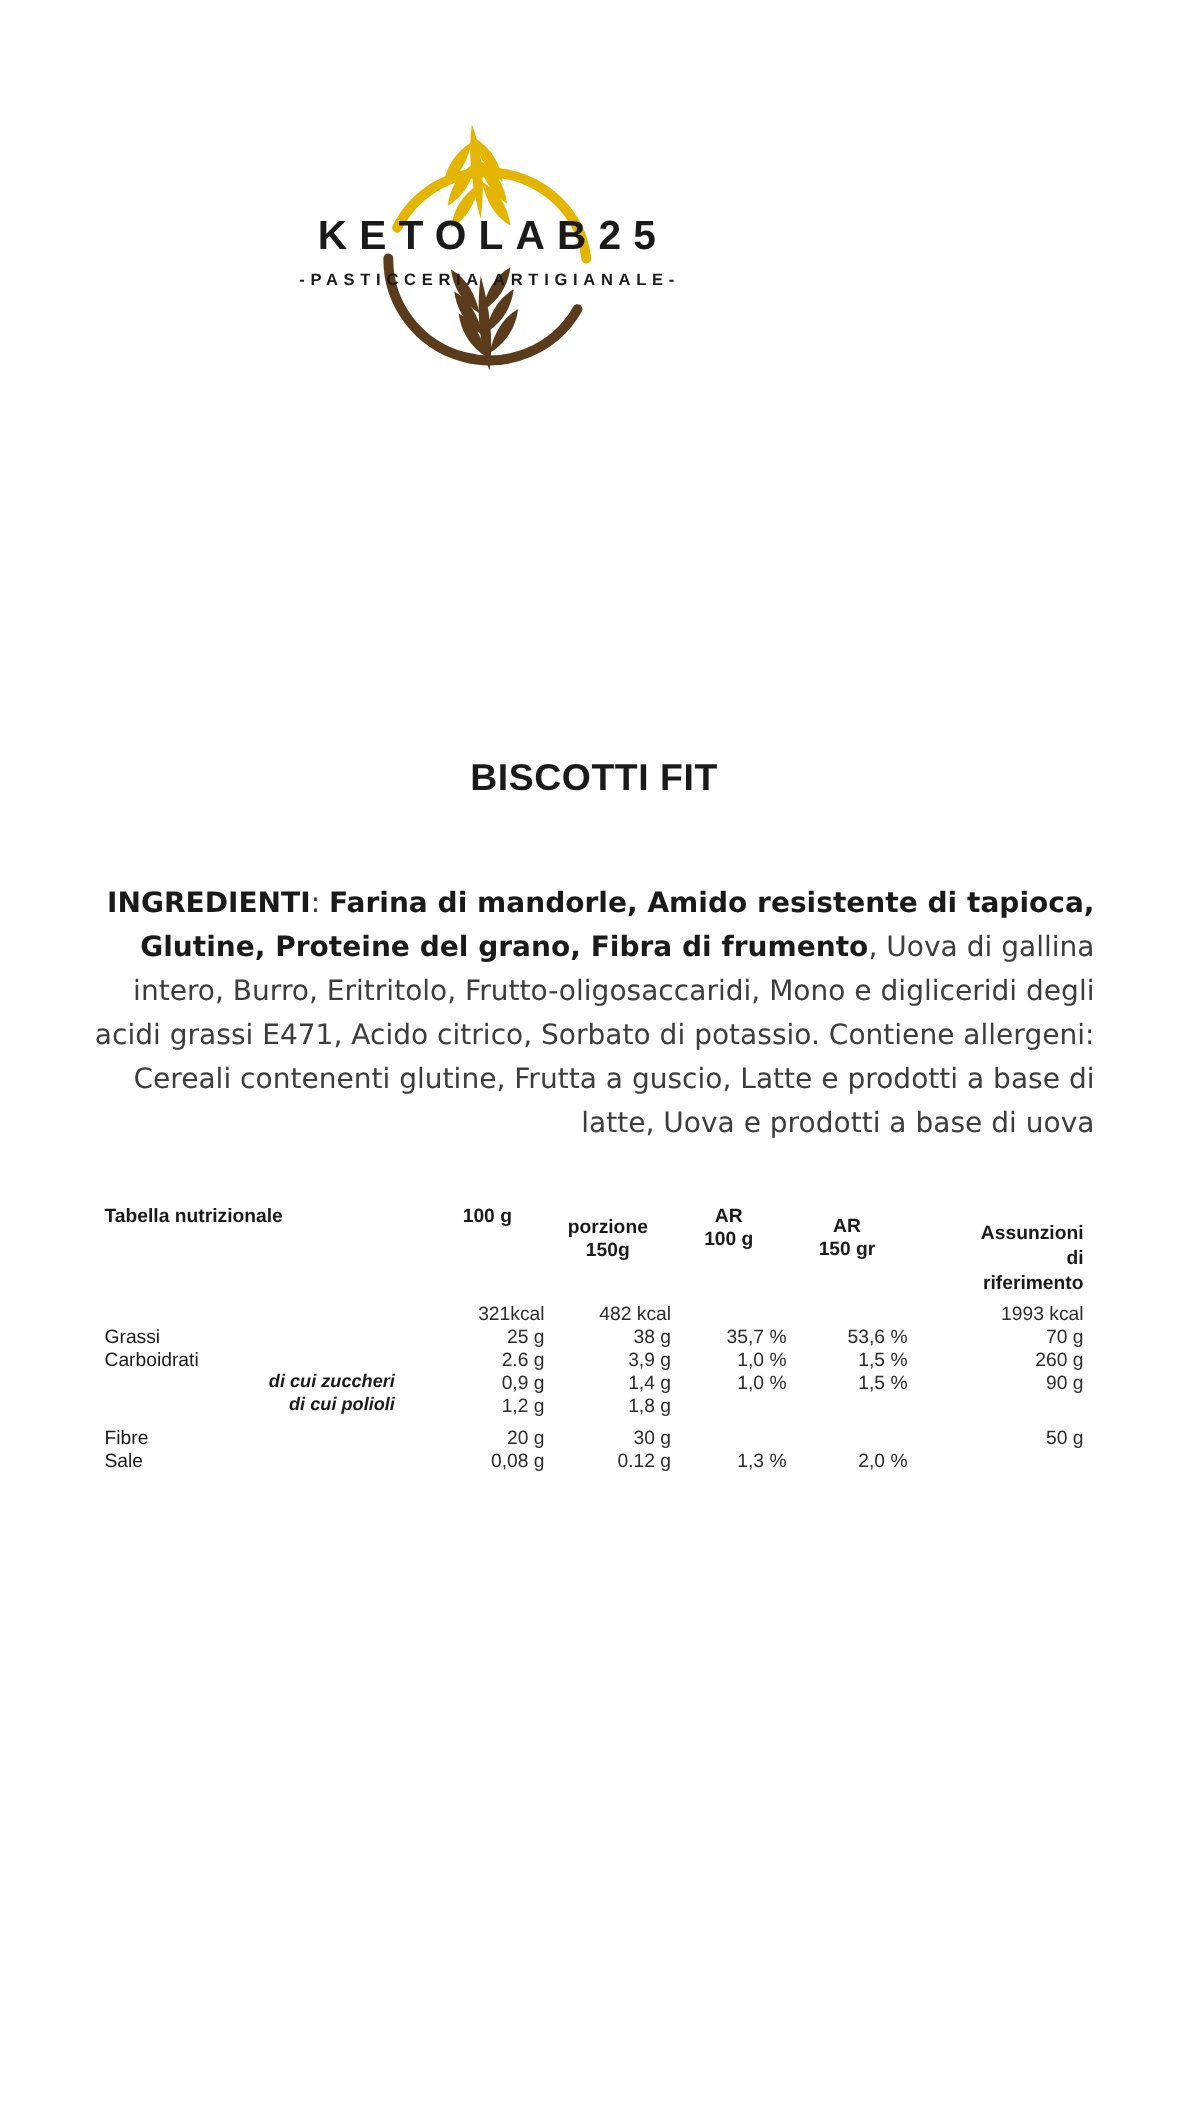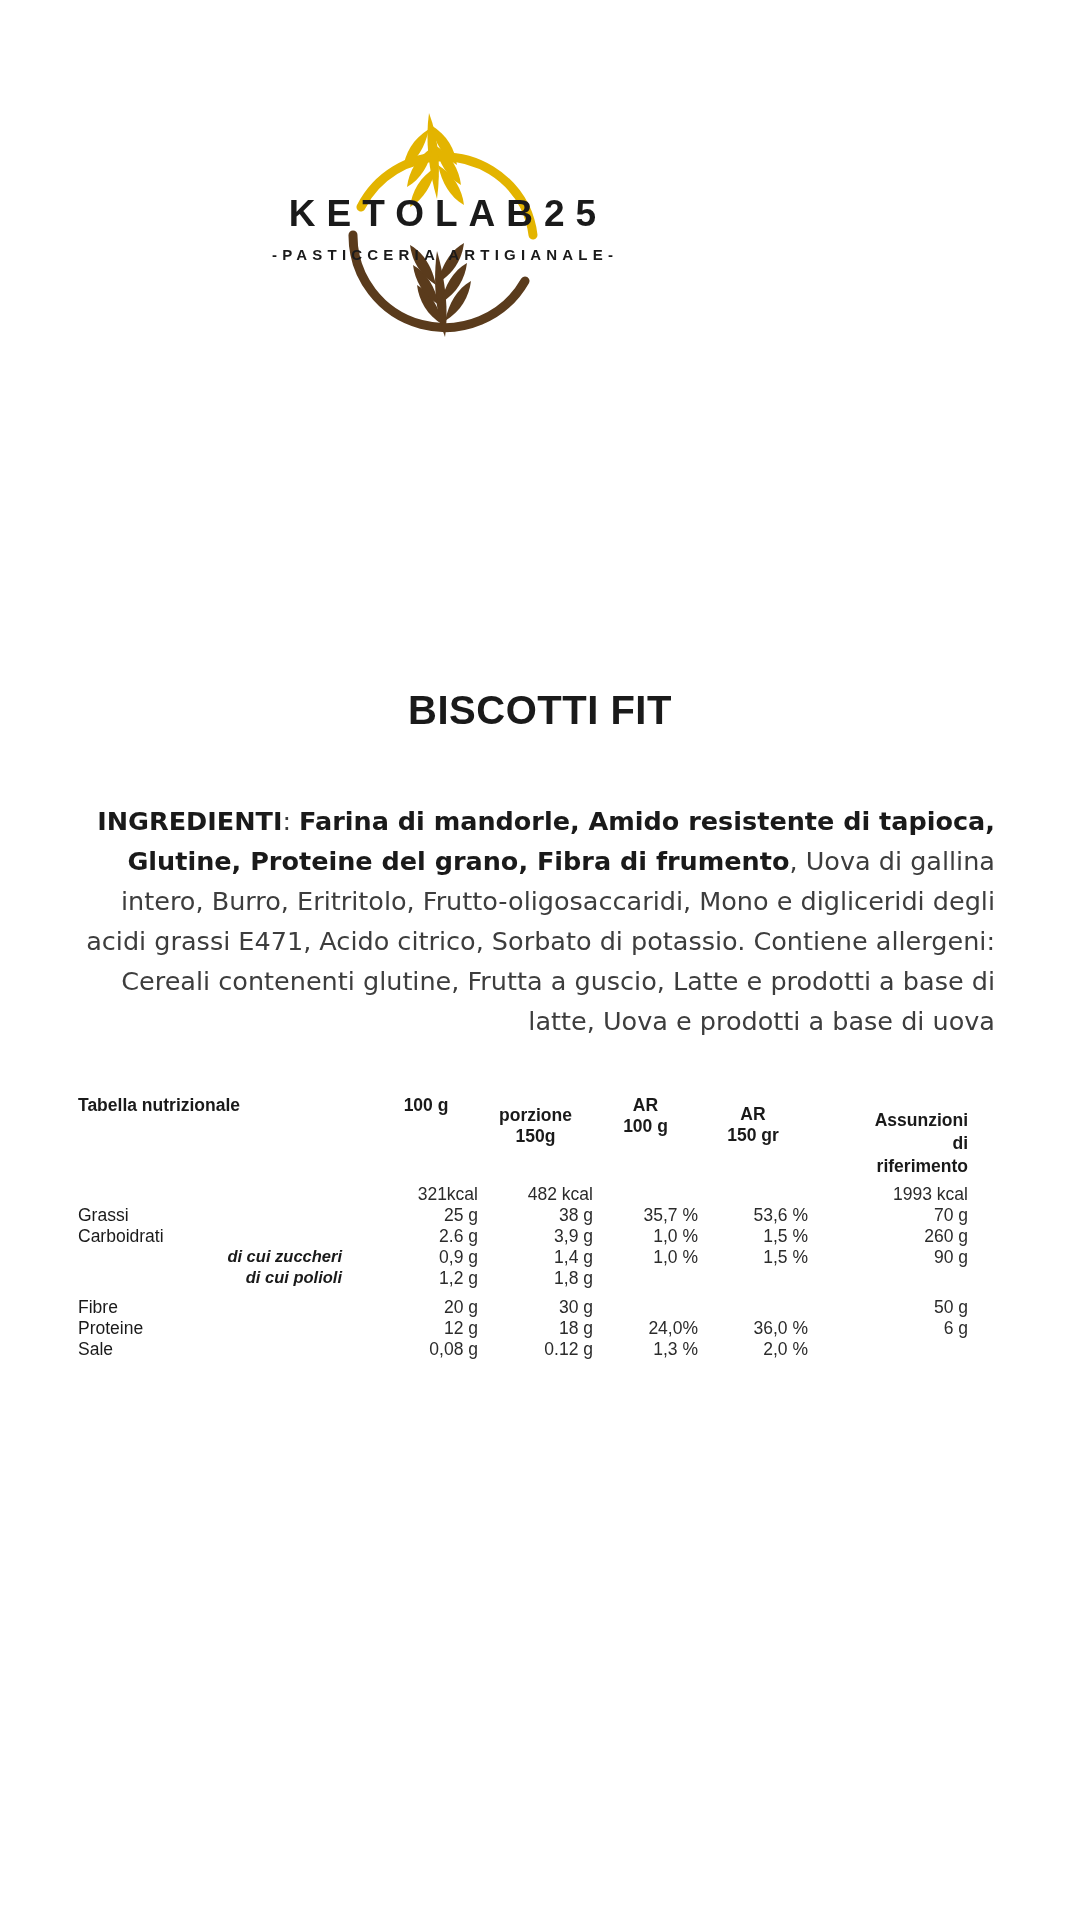--- a/index.html
+++ b/index.html
@@ -57,21 +57,21 @@
 
   
   .product-title {
     position: absolute;
     top: 688px;
     left: 0;
     width: 1080px;
     text-align: center;
     font-family: "Liberation Sans", sans-serif;
     font-weight: bold;
-    font-size: 40px;
+    font-size: 34px;
     letter-spacing: 0.5px;
     color: #1a1a1a;
   }
 
   
   .ingredients {
     position: absolute;
     top: 775px;
     left: 85px;
     width: 910px;
@@ -87,21 +87,21 @@
   }
   .ingredients .bold {
     font-weight: bold;
     color: #1a1a1a;
   }
 
   
   .nut-table {
     position: absolute;
     top: 1095px;
-    left: 78px;
+    left: 95px;
     width: 890px;
     font-family: "Liberation Sans", sans-serif;
     font-size: 17px;
     color: #2b2b2b;
   }
   .nut-table table {
     width: 100%;
     border-collapse: collapse;
   }
   .nut-table td, .nut-table th {
@@ -291,28 +291,20 @@
 
       <tr>
         <td class="rlabel">Fibre</td>
         <td class="val v-100">20 g</td>
         <td class="val v-porz">30 g</td>
         <td class="val v-ar100"></td>
         <td class="val v-ar150"></td>
         <td class="val v-rif">50 g</td>
       </tr>
 
-      <tr>
-        <td class="rlabel">Proteine</td>
-        <td class="val v-100">12 g</td>
-        <td class="val v-porz">18 g</td>
-        <td class="val v-ar100">24,0%</td>
-        <td class="val v-ar150">36,0   %</td>
-        <td class="val v-rif">6 g</td>
-      </tr>
 
       <tr>
         <td class="rlabel">Sale</td>
         <td class="val v-100">0,08 g</td>
         <td class="val v-porz">0.12 g</td>
         <td class="val v-ar100">1,3 %</td>
         <td class="val v-ar150">2,0 %</td>
         <td class="val v-rif"></td>
       </tr>
     </tbody>

